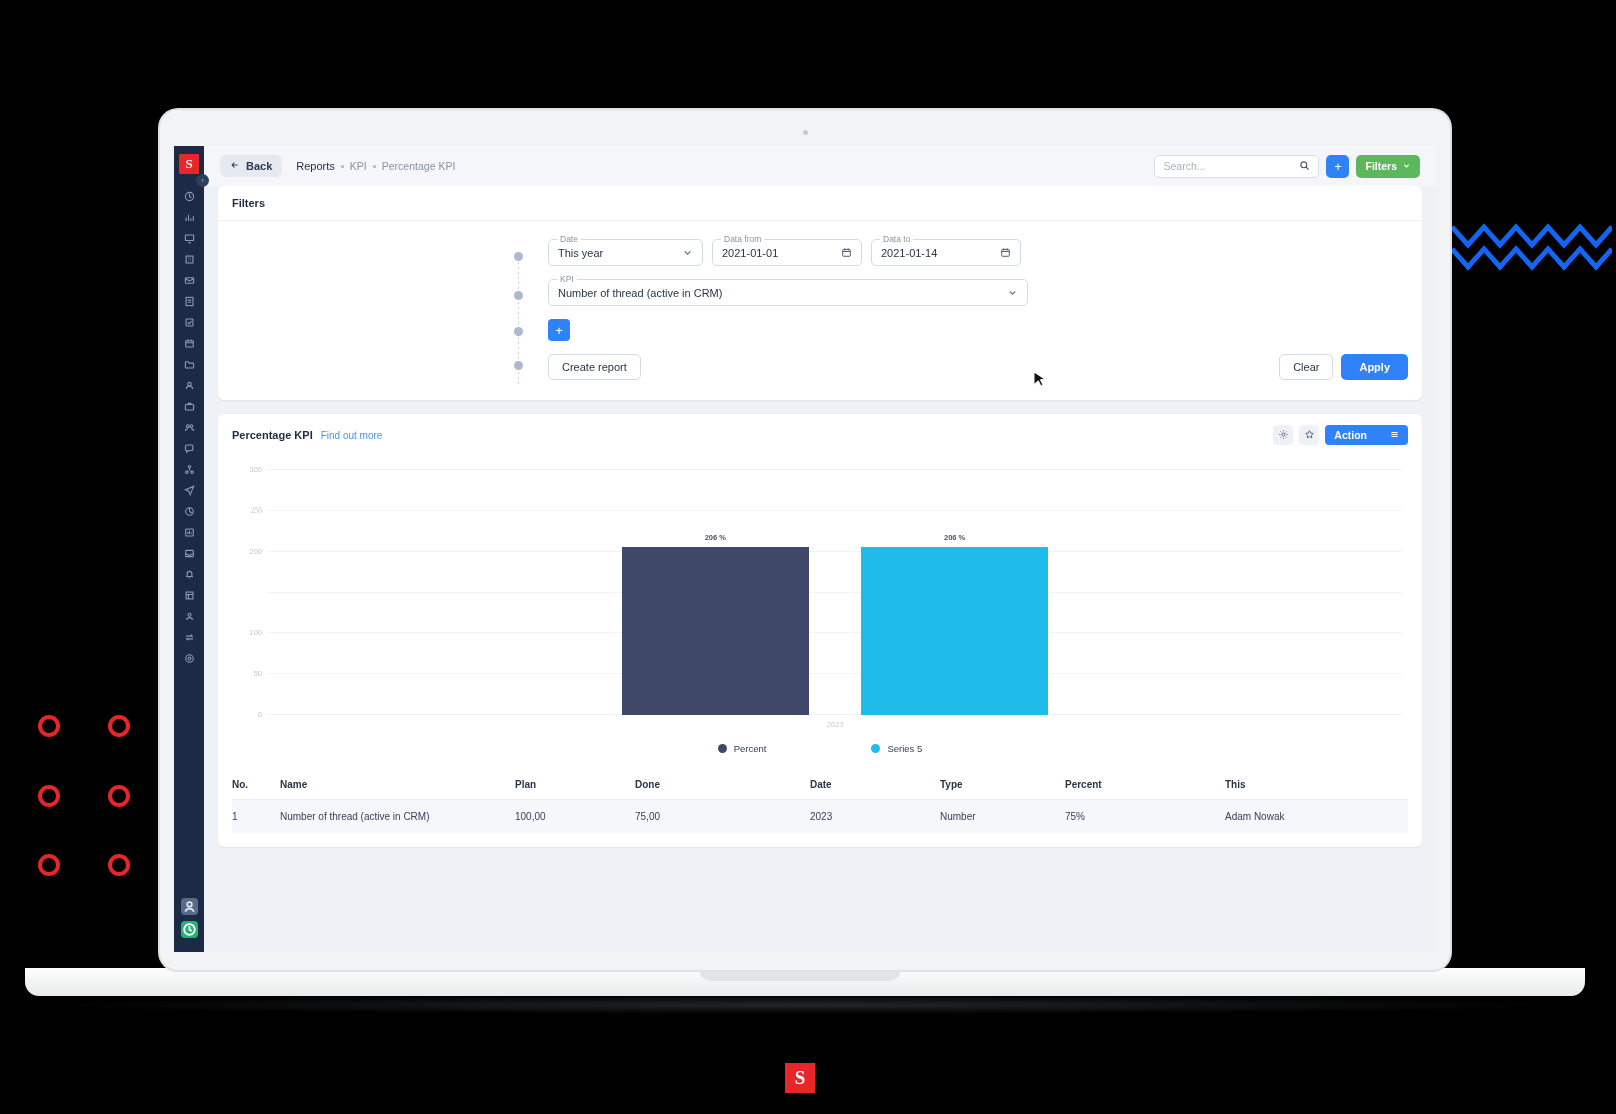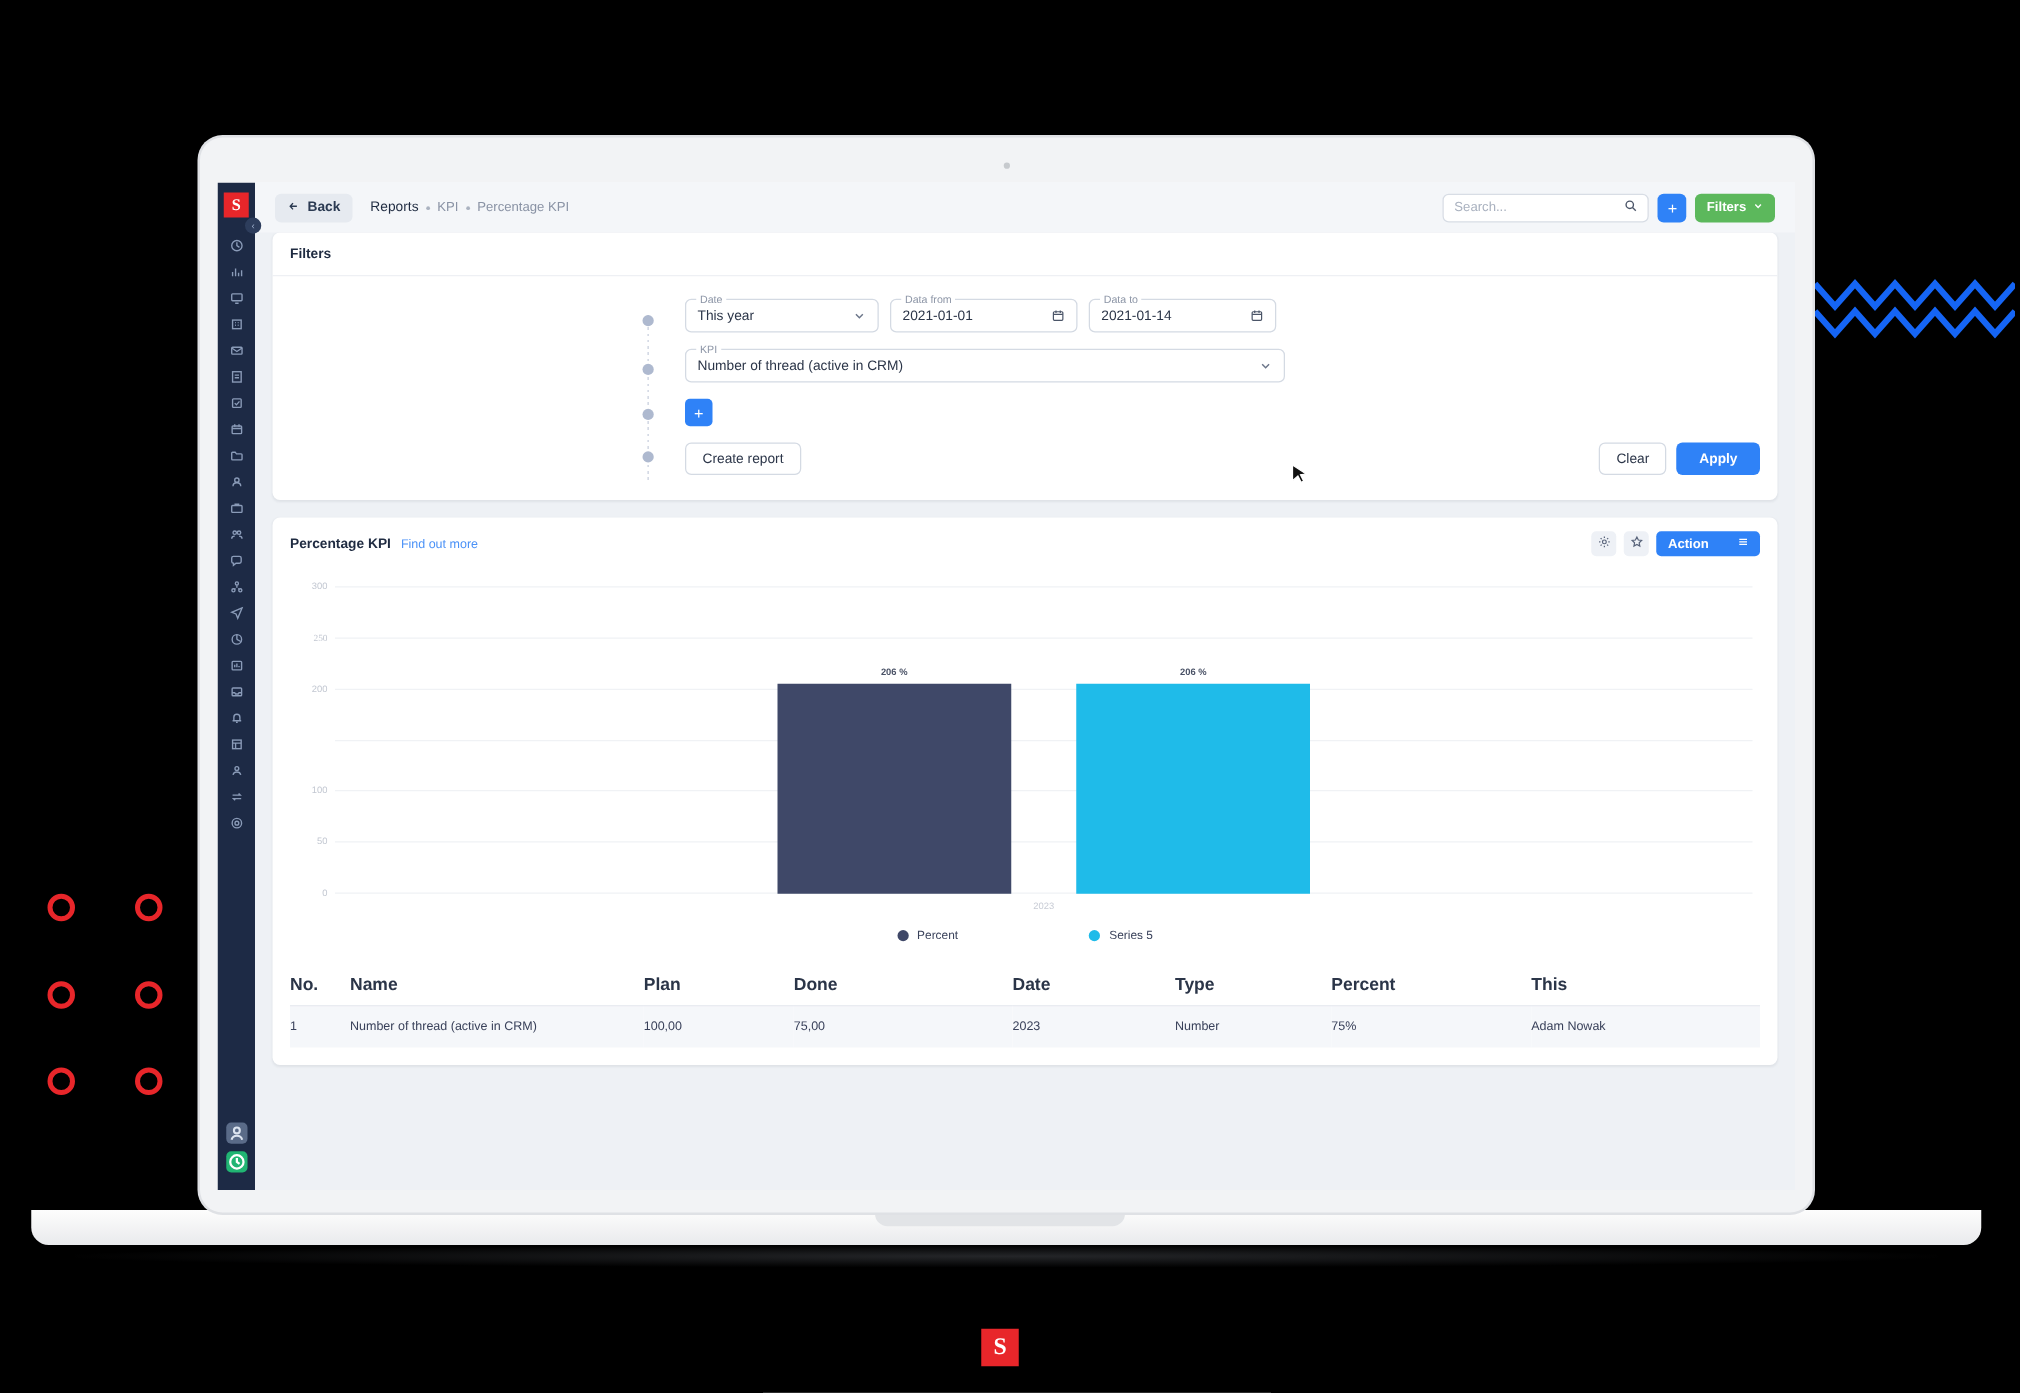--- a/index.html
+++ b/index.html
@@ -193,21 +193,21 @@
     font-size:7.5px; color:#c8ccd5;
   }
   .legend { display:flex; justify-content:center; gap:105px; padding:6px 0 12px 0; }
   .leg-item { display:flex; align-items:center; gap:7px; font-size:9.5px; color:#39415a; }
   .leg-dot { width:9px; height:9px; border-radius:50%; }
 
   
   .tbl { padding:0 14px 14px 14px; }
   table { width:100%; border-collapse:collapse; }
   thead th {
-    text-align:left; font-size:14px; color:#2b3548; font-weight:bold;
+    text-align:left; font-size:10px; color:#2b3548; font-weight:bold;
     padding:9px 0; border-bottom:1px solid #e9ecf1;
   }
   tbody td { font-size:10px; color:#39415a; padding:11px 0; }
   tbody tr { background:#f5f7fa; }
   .col-no { width:48px; }
   .col-name { width:235px; }
   .col-plan { width:120px; }
   .col-done { width:175px; }
   .col-date { width:130px; }
   .col-type { width:125px; }

